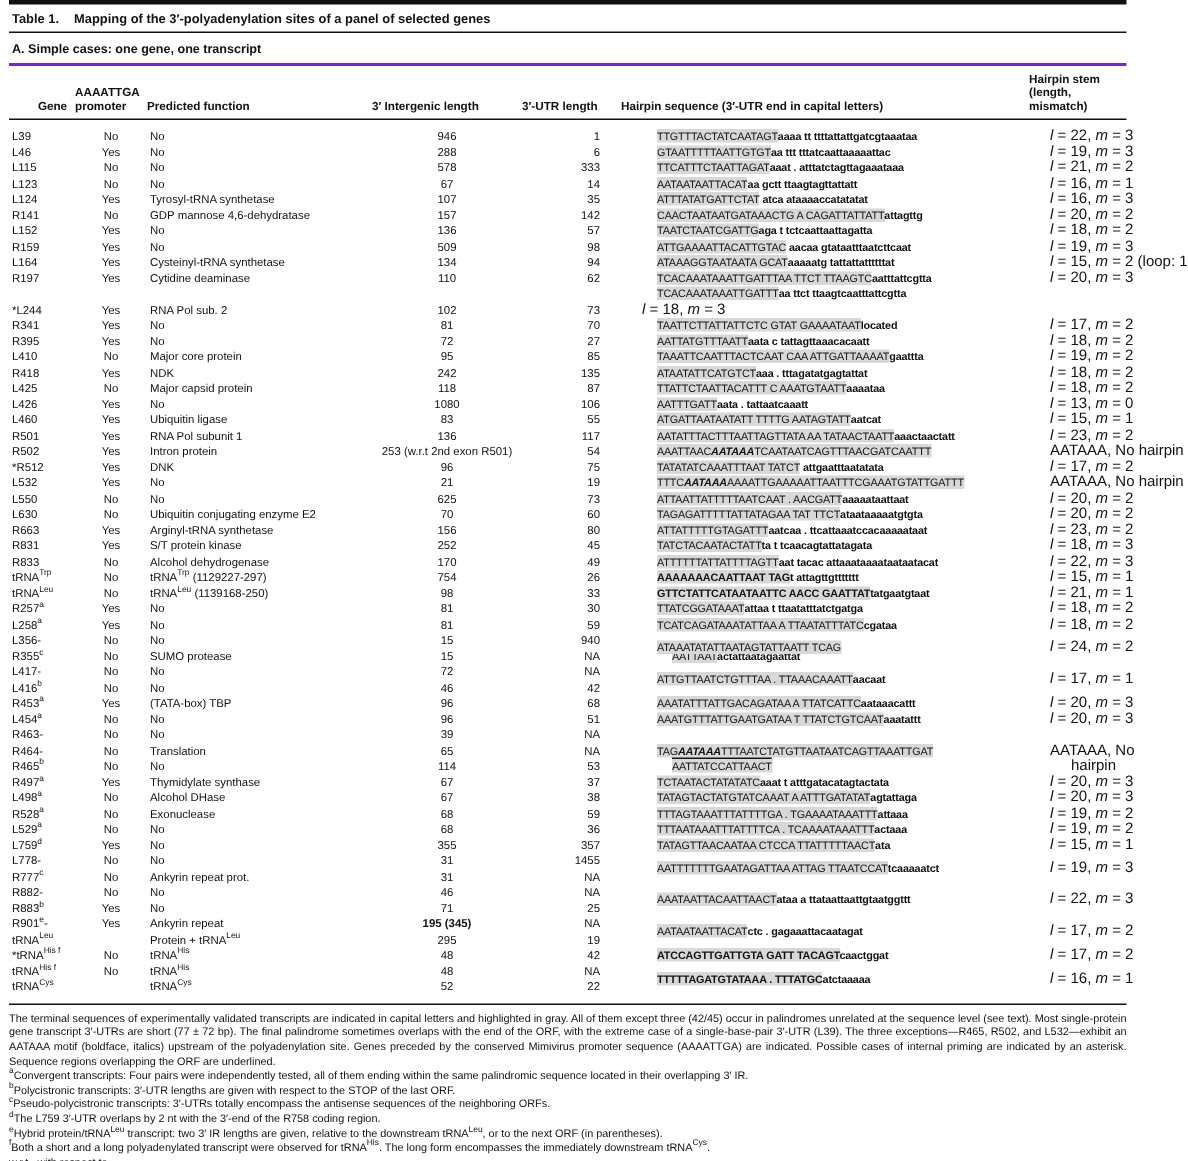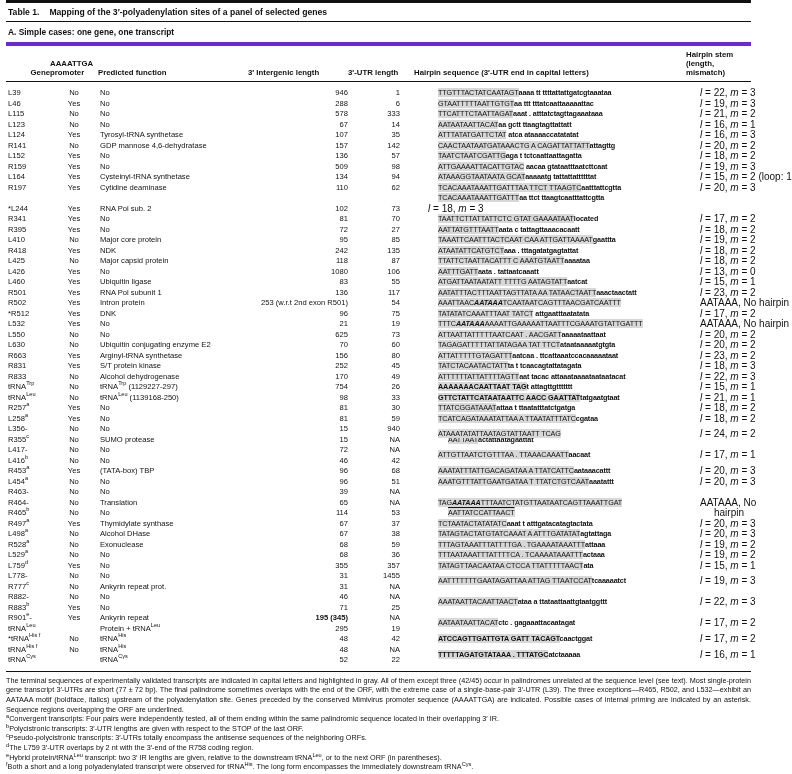--- a/index.html
+++ b/index.html
@@ -1,33 +1,33 @@
 <!DOCTYPE html>
 <html><head>
 <meta charset="utf-8">
 <style>
   html,body{margin:0;padding:0;width:792px;height:774px;background:#fff;overflow:hidden;}
   body{font-family:"Liberation Sans",sans-serif;color:#111;-webkit-font-smoothing:antialiased;}
   .page{width:756px;height:774px;box-sizing:border-box;padding:0 5px 0 6px;}
   .rule-top{border-top:3px solid #111;}
   .titlebar{font-size:8.6px;font-weight:bold;padding:4px 0 4px 2px;border-bottom:1.3px solid #111;}
   .titlebar .lbl{margin-right:10px;}
-  .sectionbar{font-size:8.4px;font-weight:bold;padding:5px 0 5px 2px;border-bottom:4px solid #6d28d9;}
+  .sectionbar{font-size:8.4px;font-weight:bold;padding:5px 0 5px 2px;border-bottom:2px solid #6d28d9;}
   .grid{display:grid;grid-template-columns:44px 48px 150px 100px 66px 272px 1fr;}
   .thead{padding:5px 0 4px 0;border-bottom:1px solid #111;font-size:7.8px;font-weight:bold;line-height:8.8px;}
   .thead .hc{align-self:end;}
-  .h-gene{text-align:right;padding-left:2px;margin-left:12px;}
+  .h-gene{text-align:center;padding-left:2px;margin-left:12px;}
   .h-prom,.h-ig,.h-utr,.h-hp,.h-st{text-align:left;}
   .tbody{padding:6px 0 5px 0;border-bottom:1.5px solid #111;}
   .trow{display:grid;grid-template-columns:44px 48px 150px 100px 66px 272px 1fr;height:10.5px;}
   .cell{font-size:7.6px;line-height:10.5px;white-space:nowrap;overflow:visible;}
   .c-gene{padding-left:2px;}
   .c-prom{text-align:center;}
   .c-func{padding-left:2px;}
-  .c-ig{text-align:right;}
+  .c-ig{text-align:center;}
   .c-utr{text-align:right;padding-right:14px;}
   .c-hp{padding-left:24px;font-size:7.2px;letter-spacing:-0.1px;white-space:pre;}
   .c-st{padding-left:14px;font-size:10px;}
   .c-hp.ind{padding-left:34px;}
   .c-hp.mid,.c-st.mid{position:relative;top:5px;}
   .c-st.sti{padding-left:28px;}
   .bold{font-weight:bold;}
   sup{font-size:5.6px;vertical-align:super;line-height:0;}
   .sg-c{background:#d8d8d8;}
   .sg-b{font-weight:bold;}

